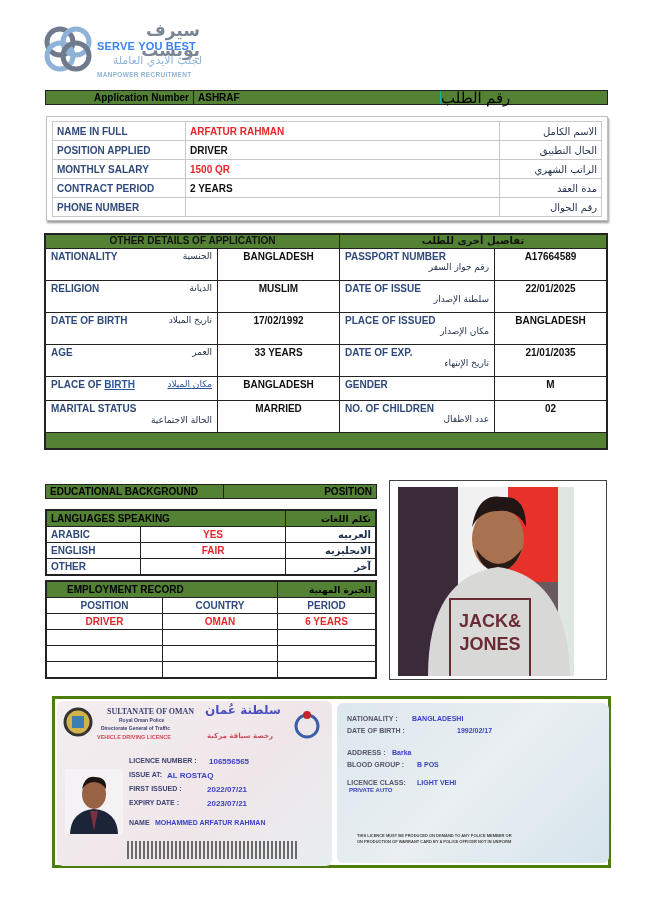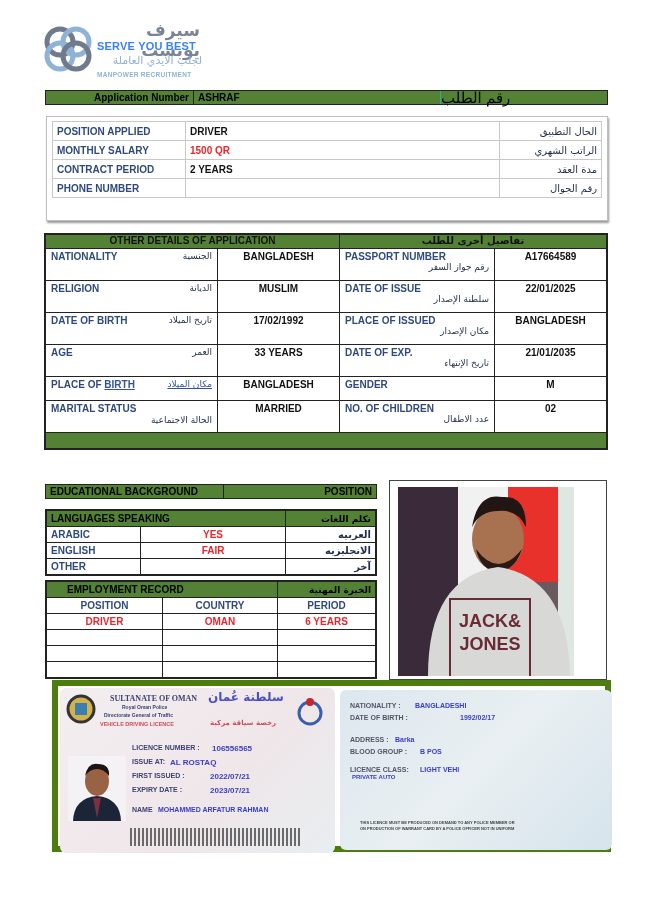--- a/index.html
+++ b/index.html
@@ -40,21 +40,21 @@
   
   .edu { left: 45px; top: 484px; width: 332px; height: 15px; border: 1px solid #222; display: flex; font-size: 10px; font-weight: bold; }
   .lang { left: 45px; top: 509px; width: 332px; border: 1px solid #222; }
   .lang table, .emp table { border-collapse: collapse; width: 100%; table-layout: fixed; }
   .lang td, .emp td { border: 1px solid #222; height: 16px; font-size: 10px; padding: 0 4px; }
   .emp { left: 45px; top: 580px; width: 332px; border: 1px solid #222; }
 
   .photo-frame { left: 389px; top: 480px; width: 218px; height: 200px; border: 1px solid #444; background: #fff; }
   .photo { position: absolute; left: 8px; top: 6px; width: 176px; height: 189px; overflow: hidden; background: #6a5a60; }
 
-  .cards { left: 52px; top: 680px; width: 559px; height: 172px; border: 6px solid #4d7c0f; background: #fff; }
+  .cards { left: 52px; top: 696px; width: 559px; height: 172px; border: 3px solid #4d7c0f; background: #fff; }
   .card { position: absolute; overflow: hidden; border-radius: 6px; }
   .card1 { left: 2px; top: 2px; width: 275px; height: 165px; background: linear-gradient(135deg,#f4eef0,#efe6e9 60%,#e8eef0); }
   .card2 { left: 282px; top: 4px; width: 272px; height: 160px; background: linear-gradient(135deg,#dce7ee,#e9eff2 50%,#d6e4ec); }
   .ctext { position: absolute; font-size: 7px; color: #3d4270; font-weight: bold; white-space: nowrap; }
   .cblue { color: #3a3fc2; }
 </style>
 </head>
 <body>
 
 <div class="abs logo">
@@ -72,20 +72,25 @@
 
 <div class="abs appbar green">
   <div style="width:148px;justify-content:flex-end;padding-right:4px;border-right:1px solid #222;font-weight:bold;">Application Number</div>
   <div style="width:247px;padding-left:4px;border-right:1px solid #14b8a6;font-weight:bold;">ASHRAF</div>
   <div style="flex:1;justify-content:flex-end;padding-right:18px;font-family:Liberation Sans, sans-serif;font-size:15px;direction:rtl;">رقم الطلب</div>
 </div>
 
 <div class="abs pinfo">
   <table>
     <tbody id="pinfo-body">
+        <tr>
+          <td style="width:133px" class="lbl">NAME IN FULL</td>
+       <td class="red">ARFATUR RAHMAN</td>
+       <td style="width:102px;text-align:right" class="ar">الاسم الكامل</td>
+        </tr>
         <tr>
           <td style="width:133px" class="lbl">POSITION APPLIED</td>
        <td class="val">DRIVER</td>
        <td style="width:102px;text-align:right" class="ar">الحال التطبيق</td>
         </tr>
         <tr>
           <td style="width:133px" class="lbl">MONTHLY SALARY</td>
        <td class="red">1500 QR</td>
        <td style="width:102px;text-align:right" class="ar">الراتب الشهري</td>
         </tr>

